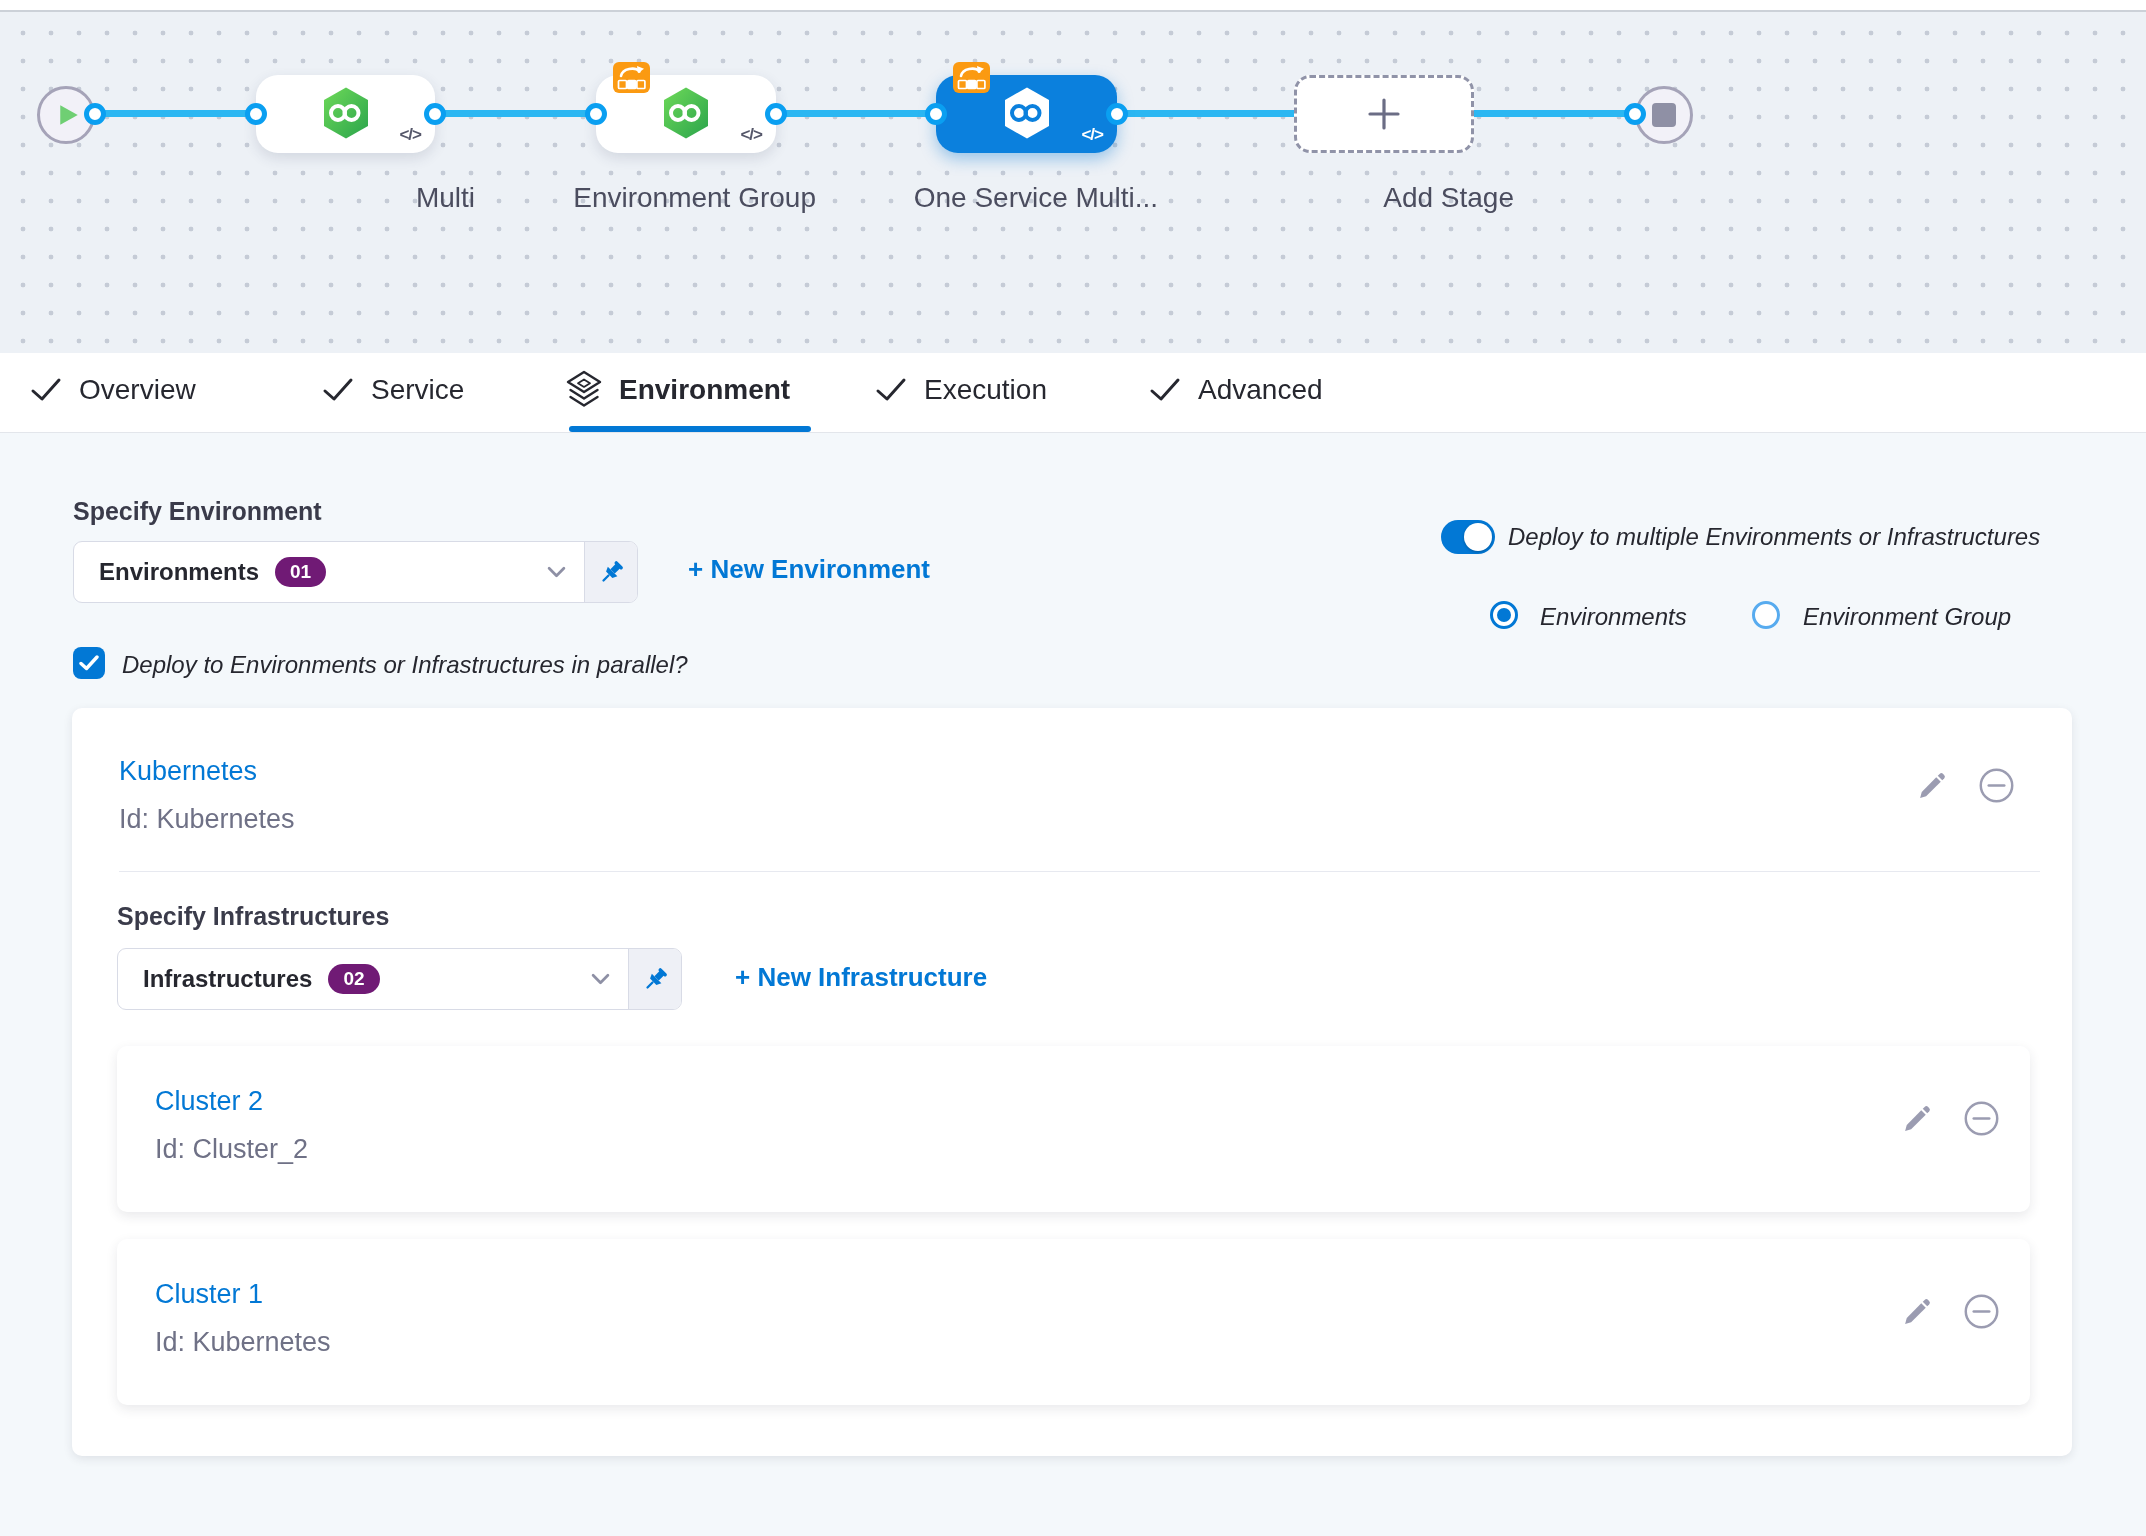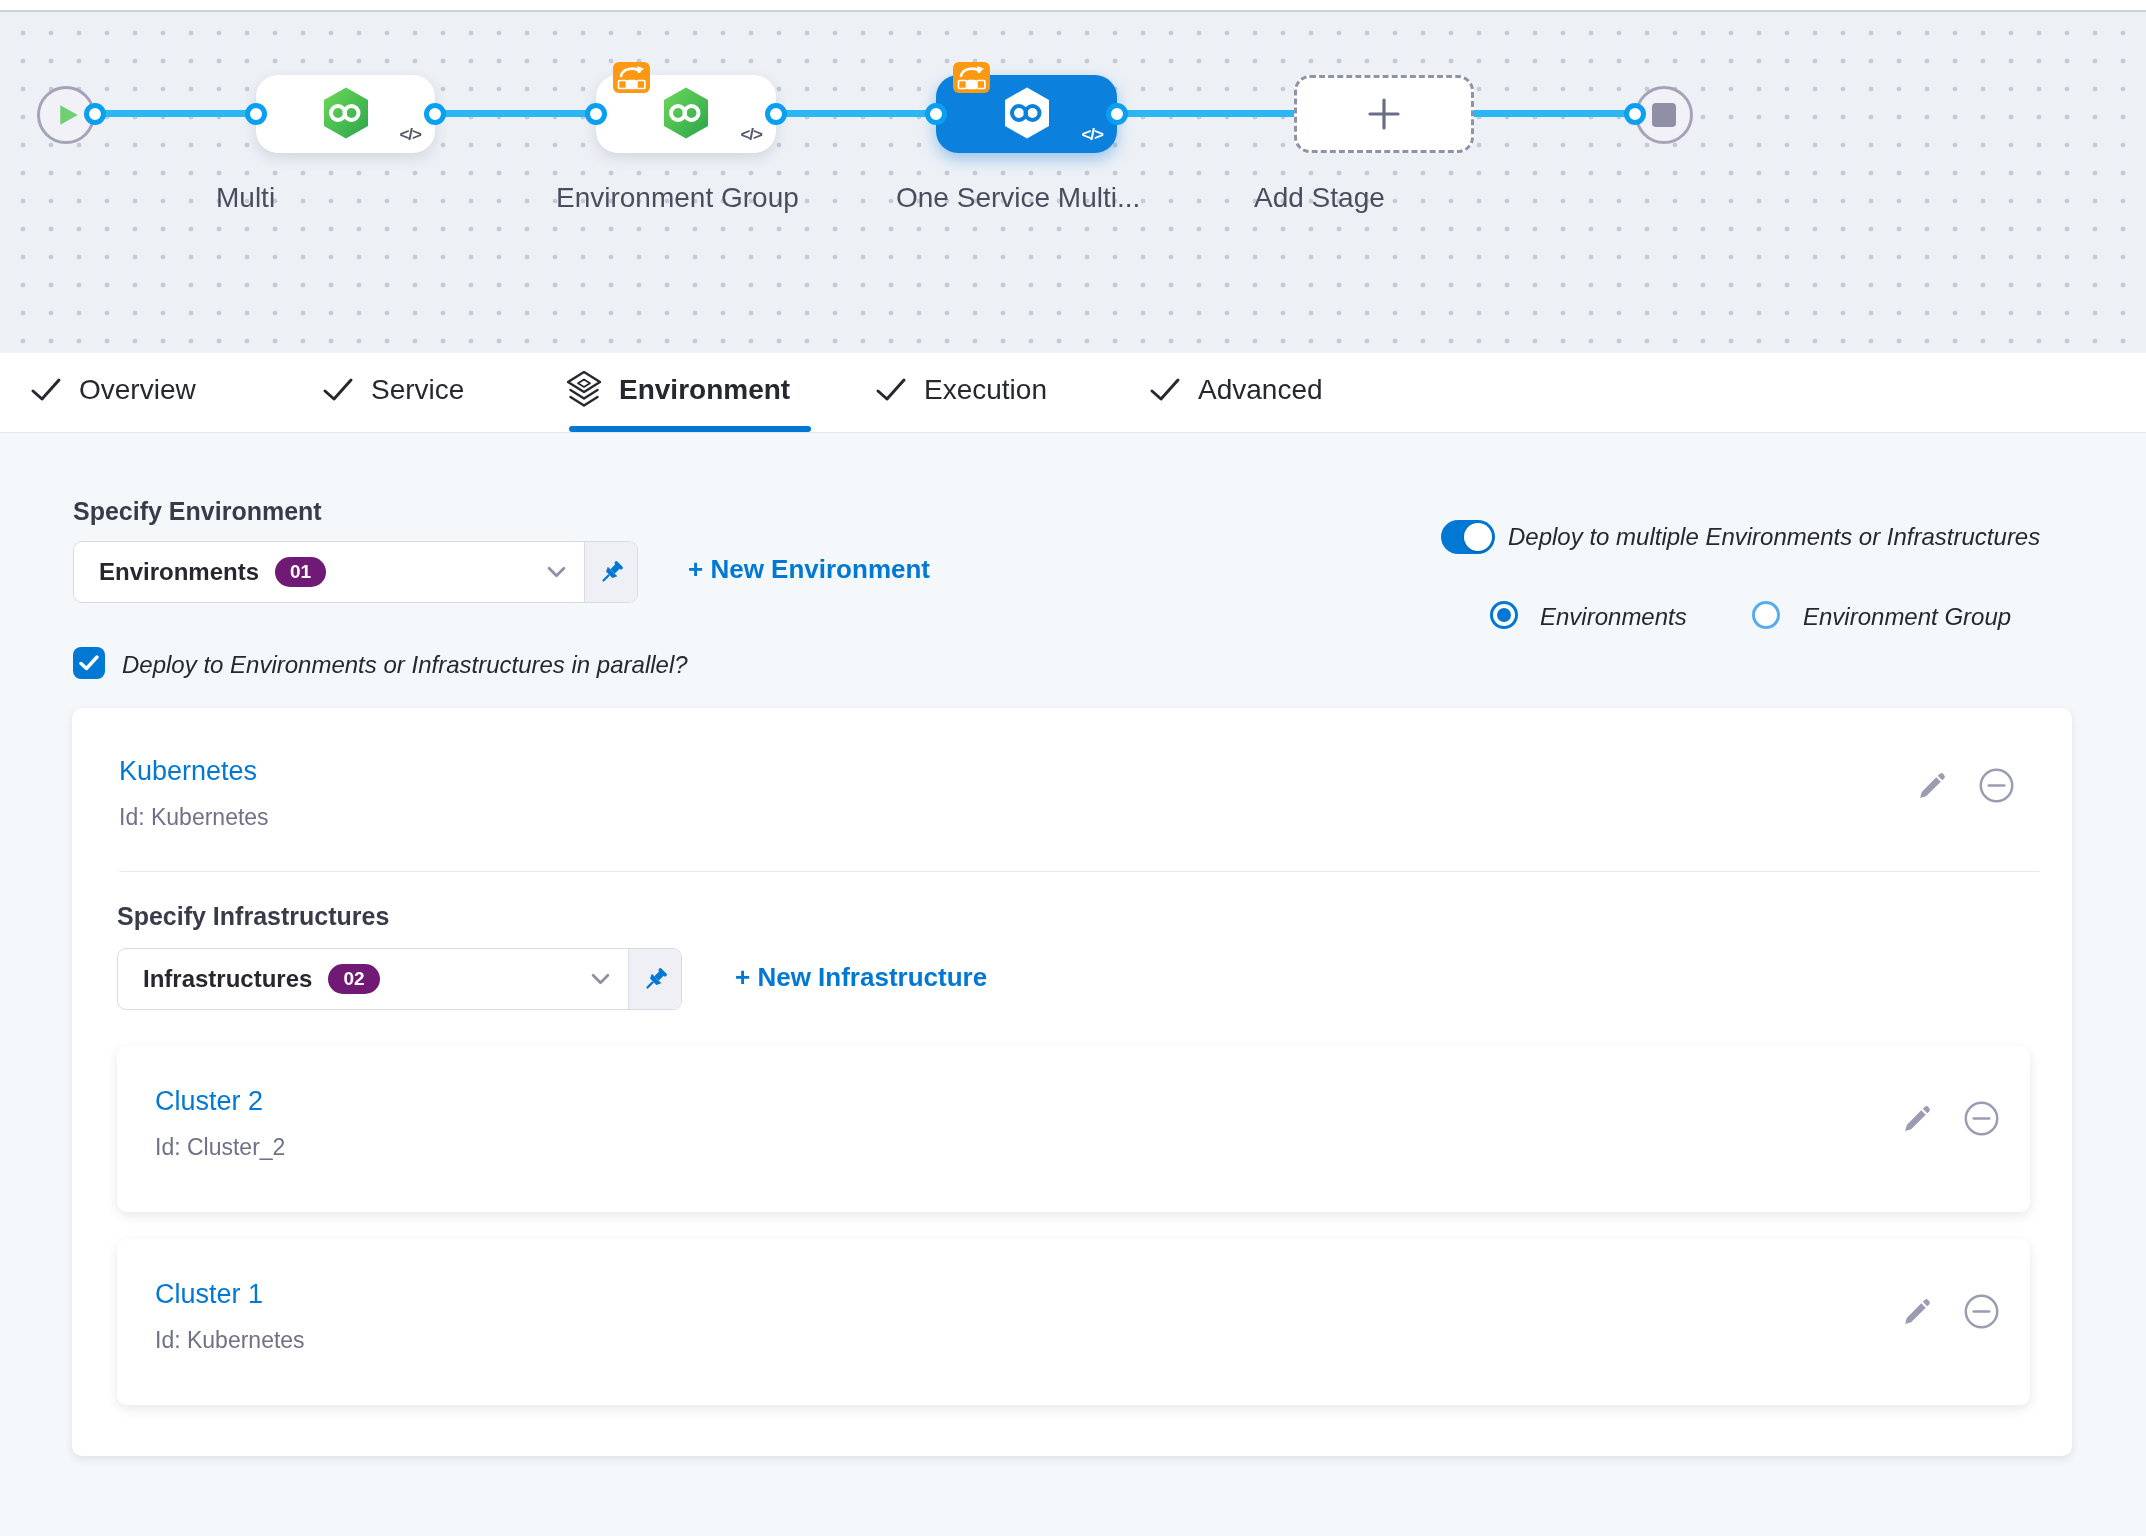--- a/index.html
+++ b/index.html
@@ -14,21 +14,21 @@
     background-image:radial-gradient(circle,#c5cbd6 2.1px,transparent 2.7px);background-size:28px 28px;background-position:9px 7px;}
   .conn{position:absolute;top:98px;height:7px;background:#2bb7f2;z-index:1;}
   .port{position:absolute;top:91px;width:12px;height:12px;background:#fff;border:5px solid #0a9ff1;border-radius:50%;z-index:3;}
   .endnode{position:absolute;top:74px;width:58px;height:58px;border-radius:50%;background:#f2f1f8;border:3px solid #a5a3b8;box-sizing:border-box;z-index:2;display:flex;align-items:center;justify-content:center;}
   .stage-node{position:absolute;top:63px;width:179px;height:78px;background:#fff;border-radius:22px;box-shadow:0 5px 14px rgba(50,60,90,.14);z-index:2;}
   .stage-node.selected{background:#0b80dd;box-shadow:0 6px 16px rgba(10,120,210,.38);}
   .stage-logo{position:absolute;left:50%;top:11px;transform:translateX(-50%);}
   .code-glyph{position:absolute;right:14px;bottom:8px;font-size:17px;font-weight:bold;color:#55576a;letter-spacing:-1px;}
   .stage-node.selected .code-glyph{color:#fff;}
   .stage-badge{position:absolute;top:50px;width:37px;height:31px;z-index:4;}
-  .node-label{position:absolute;top:165px;font-size:28px;line-height:41px;color:#4b4d5f;text-align:left;z-index:2;}
+  .node-label{position:absolute;top:165px;font-size:28px;line-height:41px;color:#4b4d5f;text-align:right;z-index:2;}
   .addstage{position:absolute;left:1294px;top:63px;width:180px;height:78px;background:#fff;border:3px dashed #9093a8;border-radius:16px;box-sizing:border-box;display:flex;align-items:center;justify-content:center;z-index:2;}
   .stopsquare{width:24px;height:24px;border-radius:4px;background:#8f90a5;}
 
   
   .tabbar{position:absolute;left:0;top:353px;width:2146px;height:80px;background:#fff;border-bottom:1px solid #e3e6eb;box-sizing:border-box;}
   .tab{position:absolute;top:0;height:74px;display:flex;align-items:center;gap:17px;font-size:28px;color:#26272f;cursor:pointer;}
   .tab.active{font-weight:bold;}
   .tab-underline{position:absolute;left:569px;bottom:0;width:242px;height:6px;background:#0278d5;border-radius:3px;}
 
   
@@ -46,21 +46,21 @@
   .knob{position:absolute;right:3px;top:3px;width:28px;height:28px;border-radius:50%;background:#fff;box-shadow:0 1px 3px rgba(0,0,0,.25);}
   .ctl-label{position:absolute;font-size:24px;color:#26272f;white-space:nowrap;font-style:italic;}
   .radio{position:absolute;width:28px;height:28px;border-radius:50%;box-sizing:border-box;background:#fff;display:flex;align-items:center;justify-content:center;cursor:pointer;}
   .radio.sel{border:3px solid #0278d5;}
   .radio.sel span{width:14px;height:14px;border-radius:50%;background:#0278d5;}
   .radio.unsel{border:3px solid #57abef;}
   .checkbox{position:absolute;left:73px;top:214px;width:32px;height:32px;border-radius:8px;background:#0278d5;display:flex;align-items:center;justify-content:center;cursor:pointer;}
 
   .card{position:absolute;left:72px;top:275px;width:2000px;height:748px;background:#fff;border-radius:10px;box-shadow:0 3px 10px rgba(40,41,61,.10);}
   .res-name{position:absolute;font-size:27px;color:#0278d5;cursor:pointer;}
-  .res-id{position:absolute;font-size:23px;color:#6f7186;}
+  .res-id{position:absolute;font-size:27px;color:#6f7186;}
   .divider{position:absolute;left:47px;top:163px;width:1921px;height:1px;background:#e7e9f0;}
   .iconbtn{position:absolute;cursor:pointer;display:flex;align-items:center;justify-content:center;}
   .subcard{position:absolute;left:45px;width:1913px;height:166px;background:#fff;border-radius:10px;box-shadow:0 4px 12px rgba(40,41,61,.10);}
 </style>
 </head>
 <body>
 
 <div class="screen">
 
   <div class="topstrip"></div>

